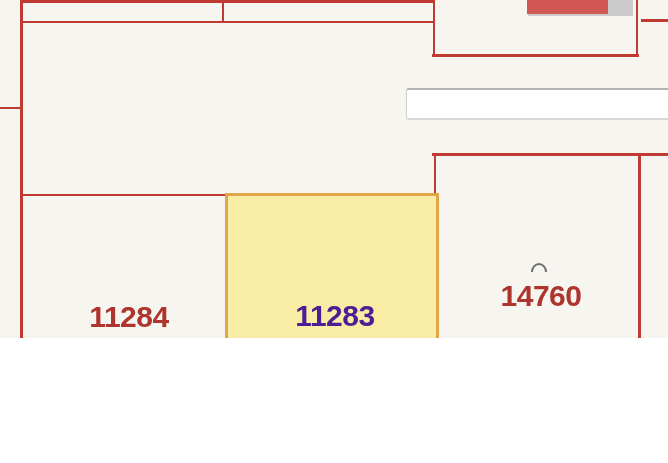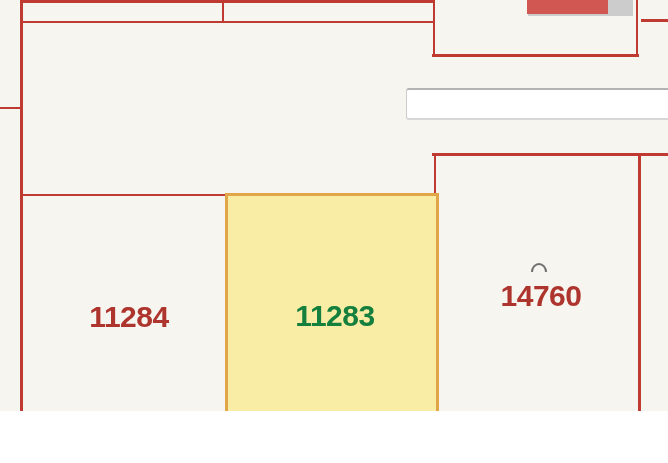--- a/index.html
+++ b/index.html
@@ -1,18 +1,18 @@
 <!DOCTYPE html>
 <html><head>
 <meta charset="utf-8">
 <style>
   html,body{margin:0;padding:0;}
   body{width:668px;height:463px;overflow:hidden;font-family:"Liberation Sans",sans-serif;}
   .map{
-    position:relative;width:668px;height:411px;
+    position:relative;width:668px;height:338px;
     background:#f7f5ef;overflow:hidden;
   }
   .rline{position:absolute;background:#bf3b31;}
   .rline.h{height:2.5px;}
   .rline.v{width:2.5px;}
   .road{
     position:absolute;left:406px;top:88px;width:270px;height:32px;
     background:#ffffff;box-sizing:border-box;
     border-top:2px solid #b3b3b3;
     border-bottom:2px solid #d7d7d7;
@@ -30,21 +30,21 @@
   .selected-parcel{
     position:absolute;left:225px;top:192.5px;width:214px;height:247.5px;
     background:#f9eda6;border:3px solid #e0a647;box-sizing:border-box;
   }
   .parcel-label{
     position:absolute;transform:translate(-50%,-50%);
     font-weight:bold;font-size:30px;letter-spacing:-0.5px;
     white-space:nowrap;line-height:1;
   }
   .label-red{color:#ae342e;}
-  .label-tan{color:#15803d;}
+  .label-tan{color:#4c1d95;}
   .lbl-11284{left:129px;top:317px;}
   .lbl-11283{left:335px;top:316px;}
   .lbl-11282{left:541px;top:296px;}
   .curve-marker{
     position:absolute;left:531px;top:263px;width:16px;height:9px;
     box-sizing:border-box;
     border:2.5px solid #6f6f6f;border-bottom:none;
     border-radius:8px 8px 0 0 / 9px 9px 0 0;
   }
 </style>

